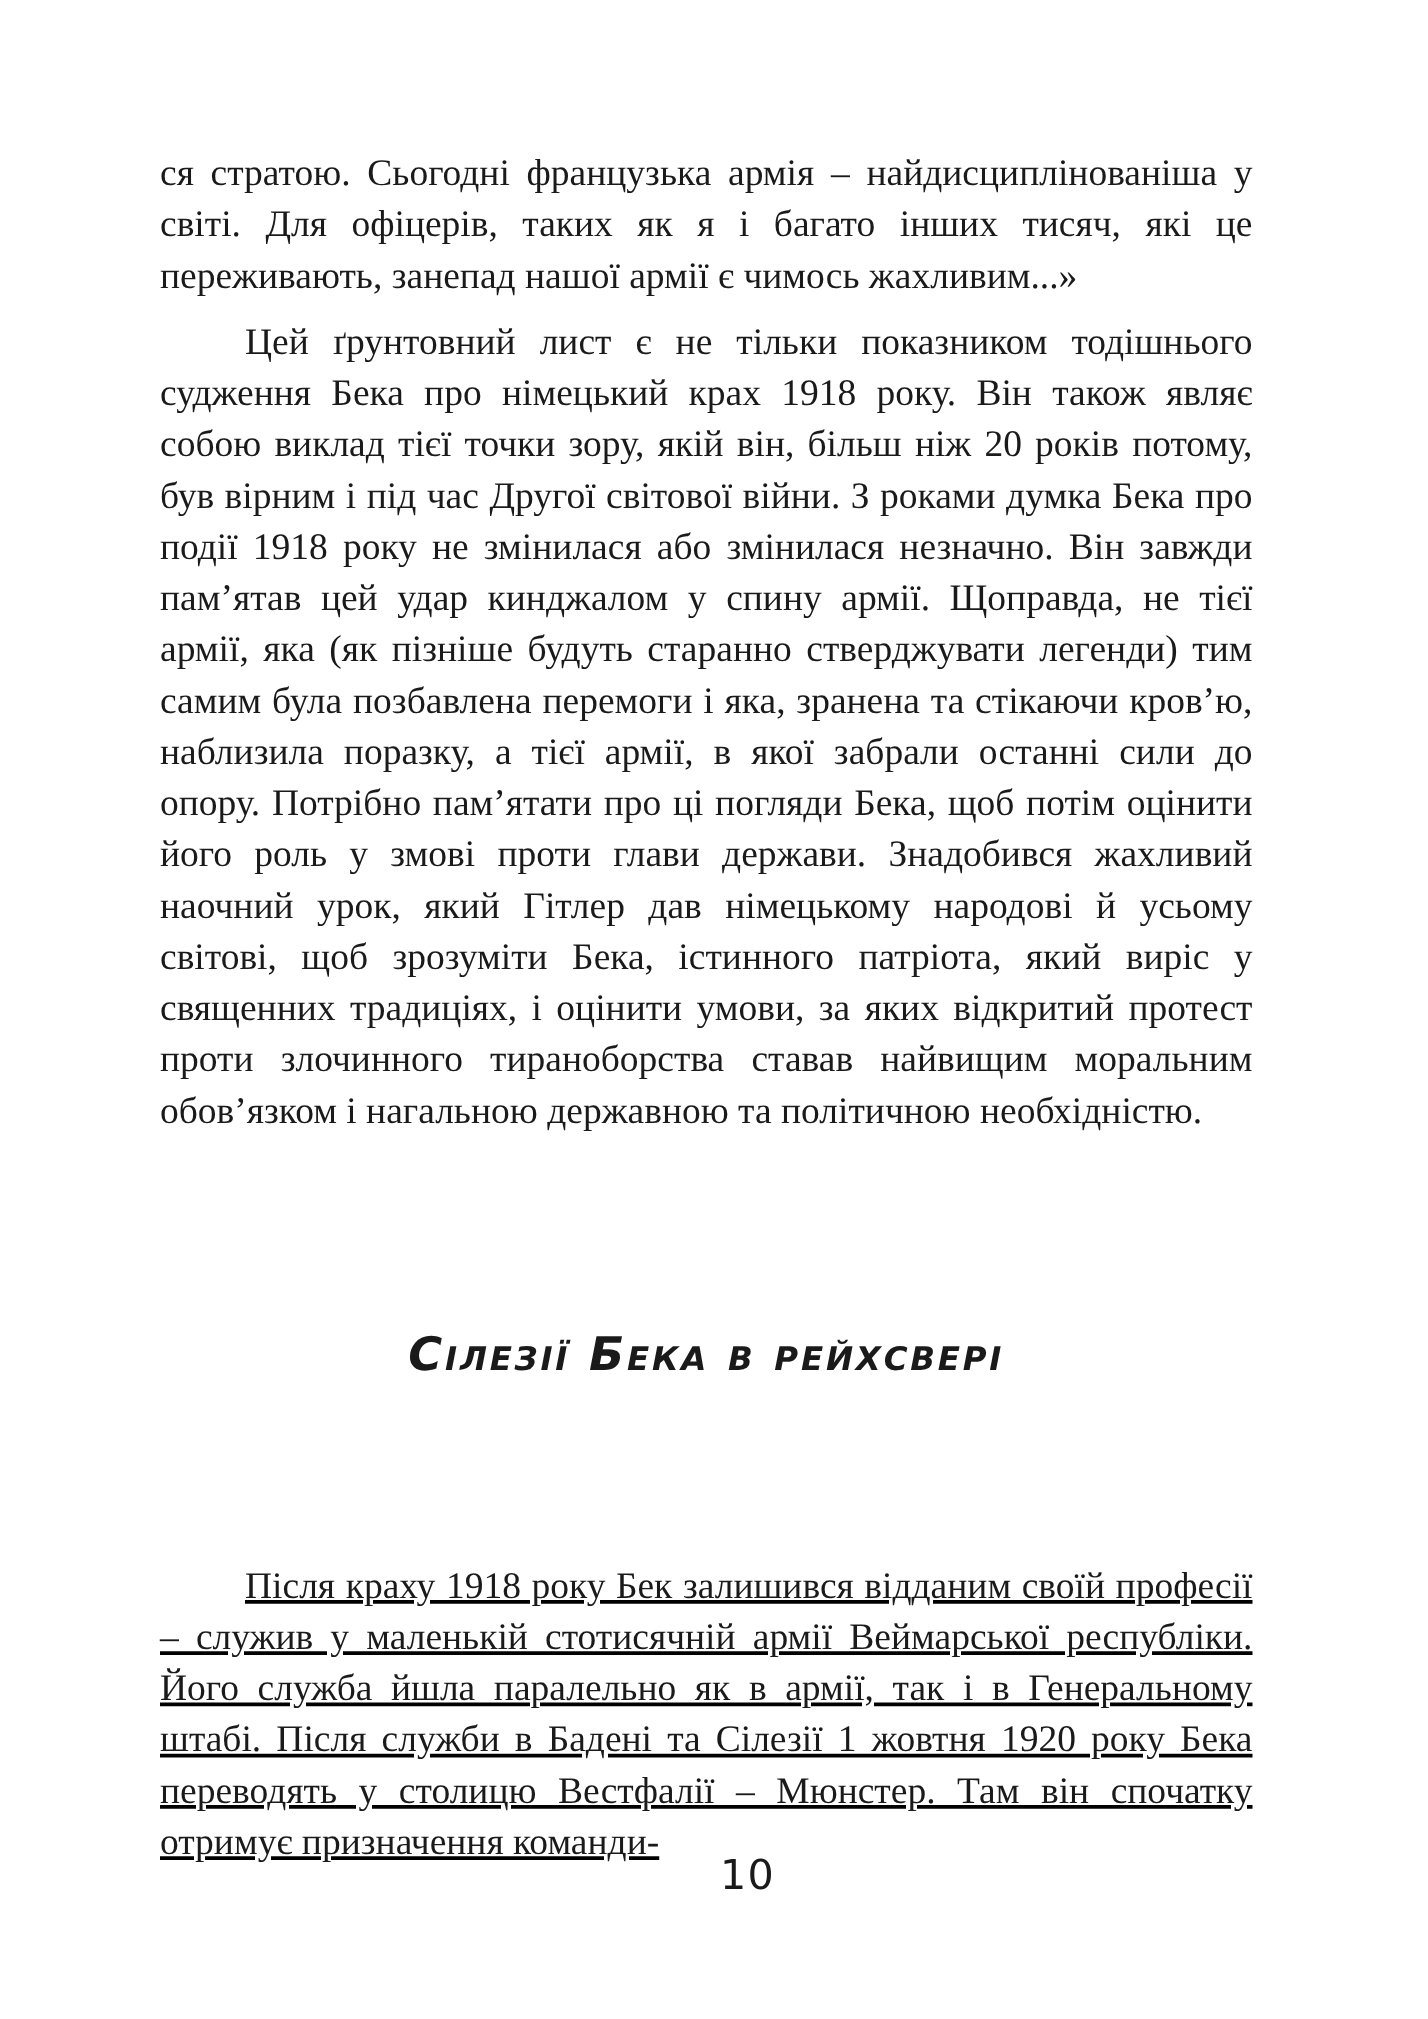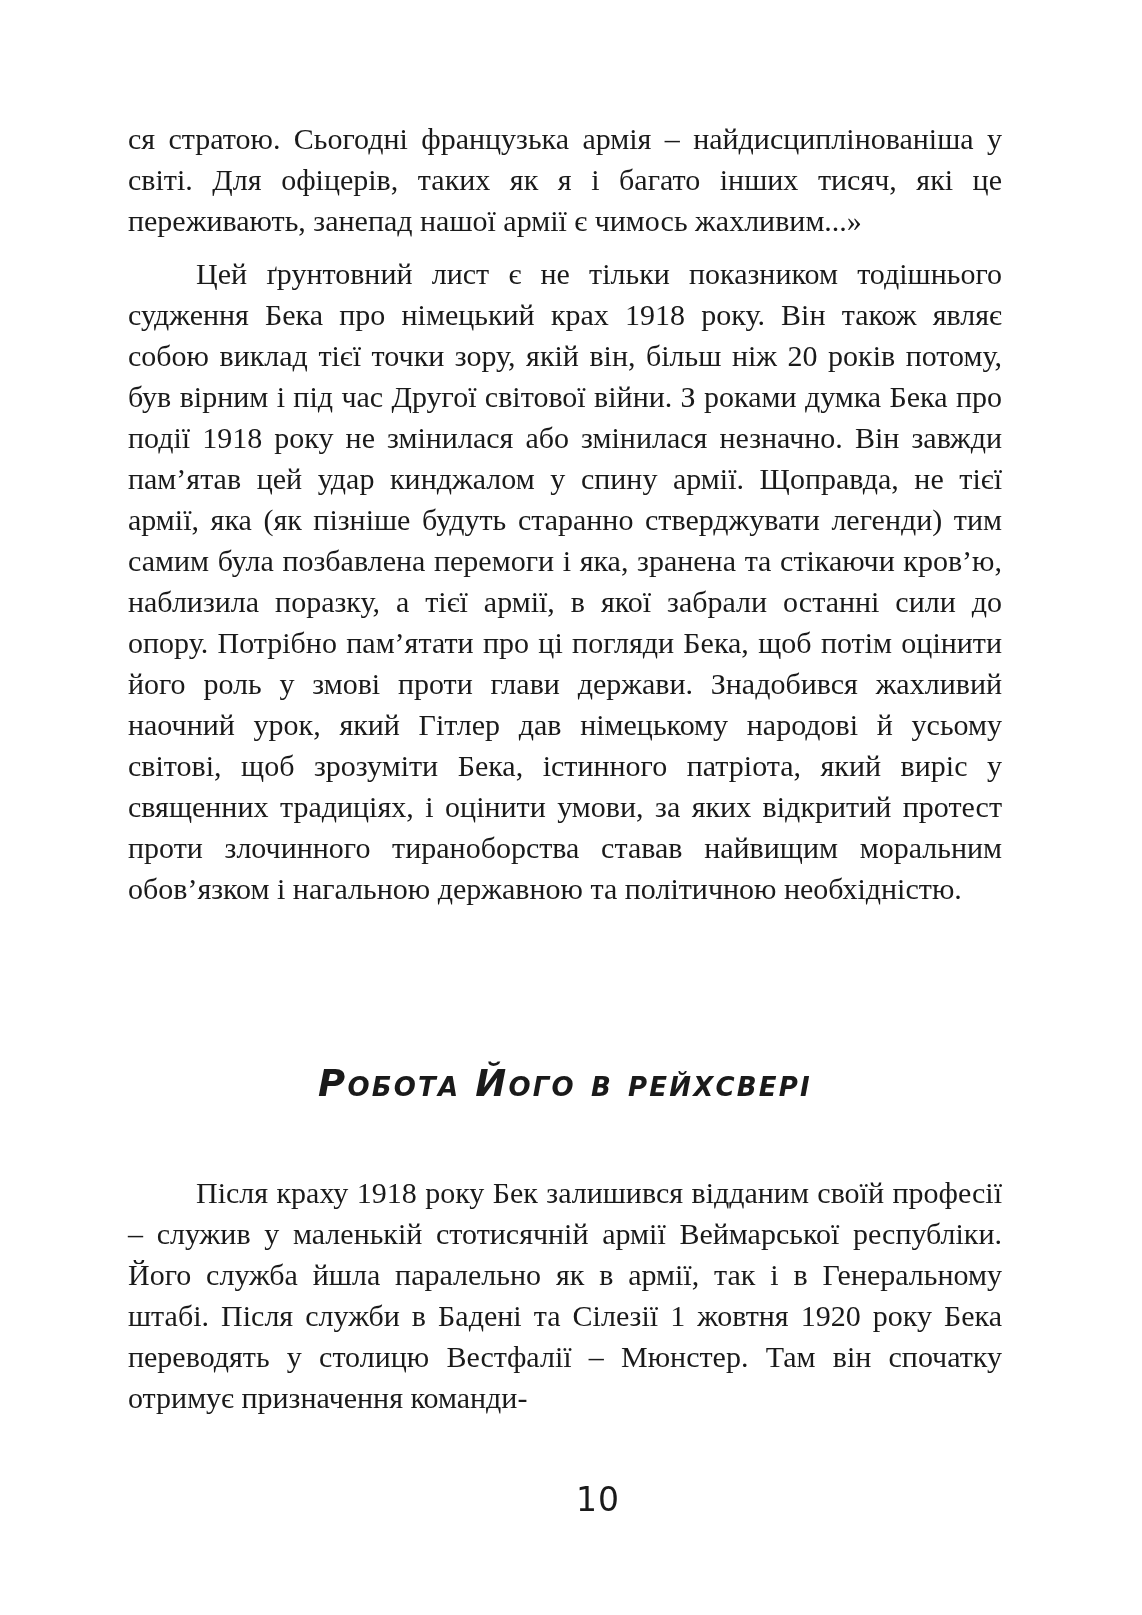--- a/index.html
+++ b/index.html
@@ -55,22 +55,23 @@
   }
   .heading-block {
     position: absolute;
     left: 128px;
     top: 1062px;
     width: 874px;
   }
   .lower-block {
     position: absolute;
     left: 128px;
-    top: 1172px;
+    top: 1248px;
     width: 874px;
+    text-decoration: underline;
   }
   .page-number {
     position: absolute;
     left: 0;
     top: 1480px;
     width: 1142px;
     text-align: center;
     font-family: "DejaVu Sans", "Liberation Sans", sans-serif;
     font-size: 33px;
     color: #1a1a1a;
@@ -82,21 +83,21 @@
 <body>
 
 <div class="page">
 
   <div class="text-column">
     <p class="body-par par-continued">ся стратою. Сьогодні французька армія – найдисциплінованіша у світі. Для офіцерів, таких як я і багато інших тисяч, які це переживають, занепад нашої армії є чимось жахливим...»</p>
     <p class="body-par par-indent par-gap-top">Цей ґрунтовний лист є не тільки показником тодішнього судження Бека про німецький крах 1918 року. Він також являє собою виклад тієї точки зору, якій він, більш ніж 20 років потому, був вірним і під час Другої світової війни. З роками думка Бека про події 1918 року не змінилася або змінилася незначно. Він завжди пам’ятав цей удар кинджалом у спину армії. Щоправда, не тієї армії, яка (як пізніше будуть старанно стверджувати легенди) тим самим була позбавлена перемоги і яка, зранена та стікаючи кров’ю, наблизила поразку, а тієї армії, в якої забрали останні сили до опору. Потрібно пам’ятати про ці погляди Бека, щоб потім оцінити його роль у змові проти глави держави. Знадобився жахливий наочний урок, який Гітлер дав німецькому народові й усьому світові, щоб зрозуміти Бека, істинного патріота, який виріс у священних традиціях, і оцінити умови, за яких відкритий протест проти злочинного тираноборства ставав найвищим моральним обов’язком і нагальною державною та політичною необхідністю.</p>
   </div>
 
   <div class="heading-block">
-    <h2 class="section-heading">Робота Його в рейхсвері</h2>
+    <h2 class="section-heading">Сілезії Бека в рейхсвері</h2>
   </div>
 
   <div class="lower-block">
     <p class="body-par par-indent">Після краху 1918 року Бек залишився відданим своїй професії – служив у маленькій стотисячній армії Веймарської республіки. Його служба йшла паралельно як в армії, так і в Генеральному штабі. Після служби в Бадені та Сілезії 1 жовтня 1920 року Бека переводять у столицю Вестфалії – Мюнстер. Там він спочатку отримує призначення команди-</p>
   </div>
 
   <div class="page-number">10</div>
 
 </div>
 

